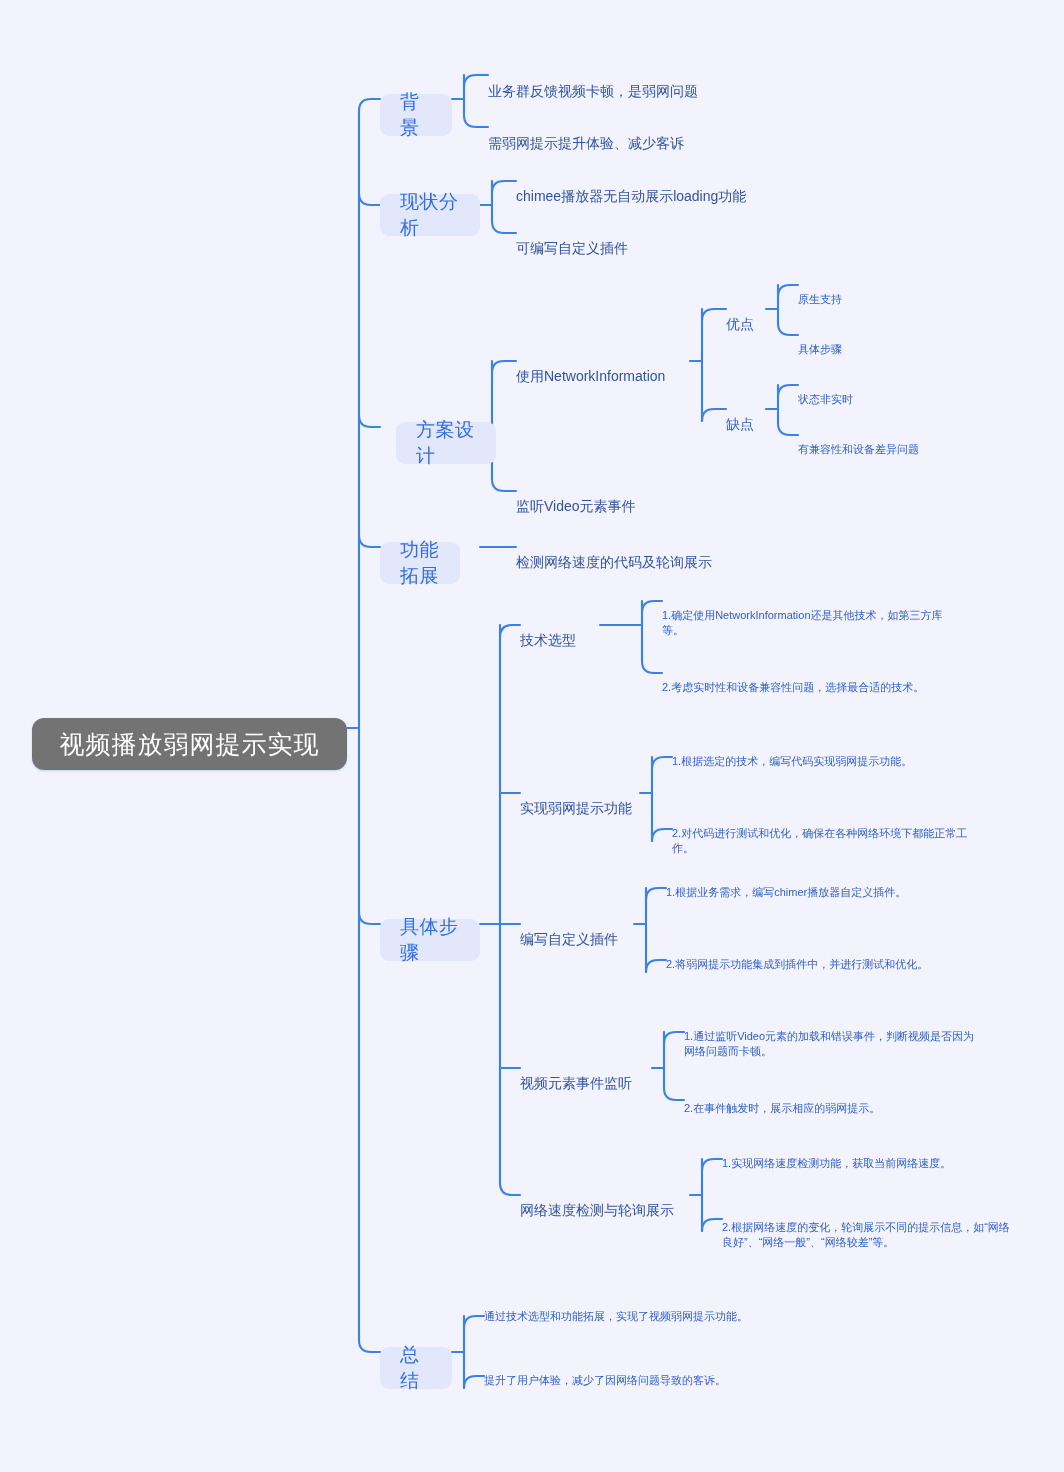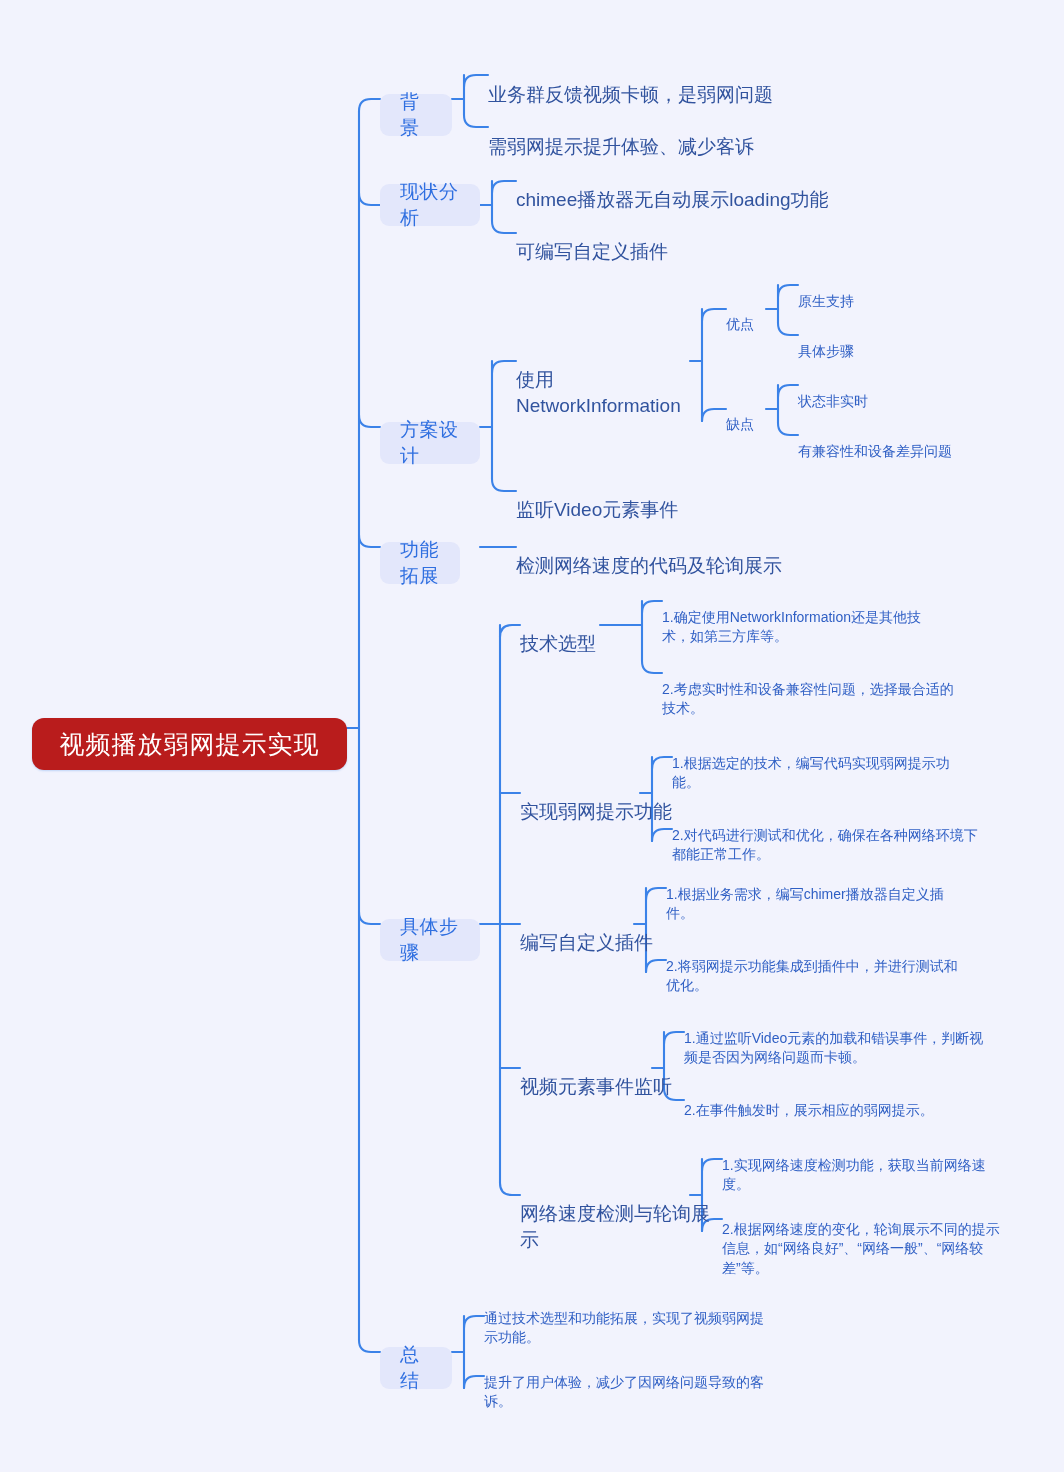--- a/index.html
+++ b/index.html
@@ -25,21 +25,21 @@
     pointer-events: none;
   }
   .node {
     position: absolute;
     white-space: pre-wrap;
     line-height: 1.38;
     margin-top: 16px;
   }
   
   .root {
-    background: #b91c1c;
+    background: #737373;
     color: #ffffff;
     border-radius: 12px;
     font-size: 25px;
     letter-spacing: 1px;
     padding: 12px 22px;
     display: flex;
     align-items: center;
     justify-content: center;
     box-shadow: 0 1px 2px rgba(47,128,237,0.25);
   }
@@ -53,23 +53,23 @@
     display: flex;
     align-items: center;
     justify-content: center;
     letter-spacing: 0.5px;
   }
   
   .txt {
     color: #2f5fc4;
     font-size: 15.5px;
   }
-  .txt.lvl2 { color: #31539e; font-size: 19px; }
+  .txt.lvl2 { color: #31539e; font-size: 14px; }
   .txt.lvl3 { color: #2f5fc4; font-size: 14px; }
-  .txt.leaf { color: #2f5fc4; font-size: 14px; }
+  .txt.leaf { color: #2f5fc4; font-size: 11px; }
   .txt.wrap { }
 </style>
 </head>
 <body>
 
 <div id="canvas">
 
   <svg id="wires" viewBox="0 0 1064 1472" xmlns="http://www.w3.org/2000/svg">
     <g fill="none" stroke="#3b82e8" stroke-width="2.1" stroke-linecap="round" stroke-linejoin="round">
 
@@ -153,23 +153,23 @@
       <path d="M464,1328 Q464,1316 476,1316 L484,1316"></path>
       <path d="M464,1316 L464,1388"></path>
       <path d="M464,1388 Q464,1376 476,1376 L484,1376"></path>
     </g>
   </svg>
 
   <div class="node root" style="left:32px; top:702px; width:315px; height:52px;">视频播放弱网提示实现</div>
 
   <div class="node pill" style="left:380px; top:78px; width:72px; height:42px;">背景</div>
 
-  <div class="node pill" style="left:380px; top:168px; width:100px; height:42px;">现状分析</div>
-
-  <div class="node pill" style="left:380px; top:406px; width:100px; height:42px;">方案设计</div>
+  <div class="node pill" style="left:380px; top:178px; width:100px; height:42px;">现状分析</div>
+
+  <div class="node pill" style="left:396px; top:406px; width:100px; height:42px;">方案设计</div>
 
   <div class="node pill" style="left:380px; top:526px; width:80px; height:42px;">功能拓展</div>
 
   <div class="node pill" style="left:380px; top:903px; width:100px; height:42px;">具体步骤</div>
 
   <div class="node pill" style="left:380px; top:1331px; width:72px; height:42px;">总结</div>
 
   <div class="node txt lvl2" style="left:488px; top:66px; width:320px;">业务群反馈视频卡顿，是弱网问题</div>
   <div class="node txt lvl2" style="left:488px; top:118px; width:320px;">需弱网提示提升体验、减少客诉</div>
 

